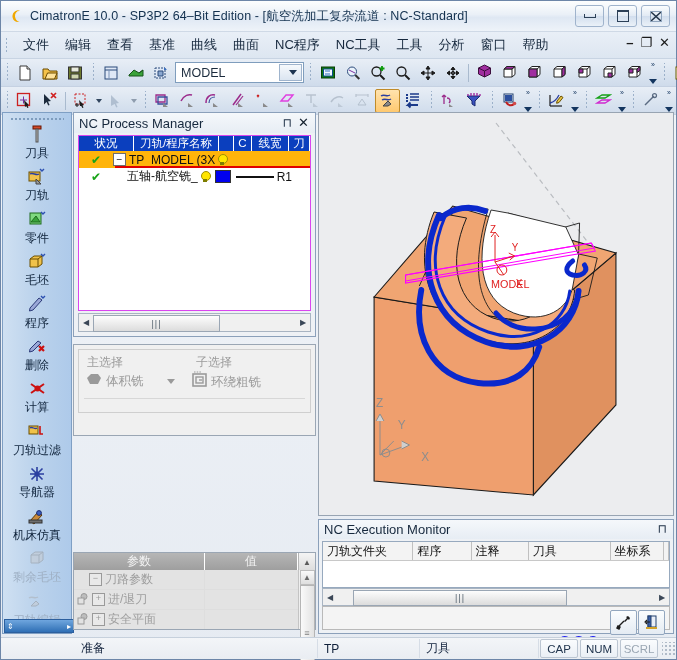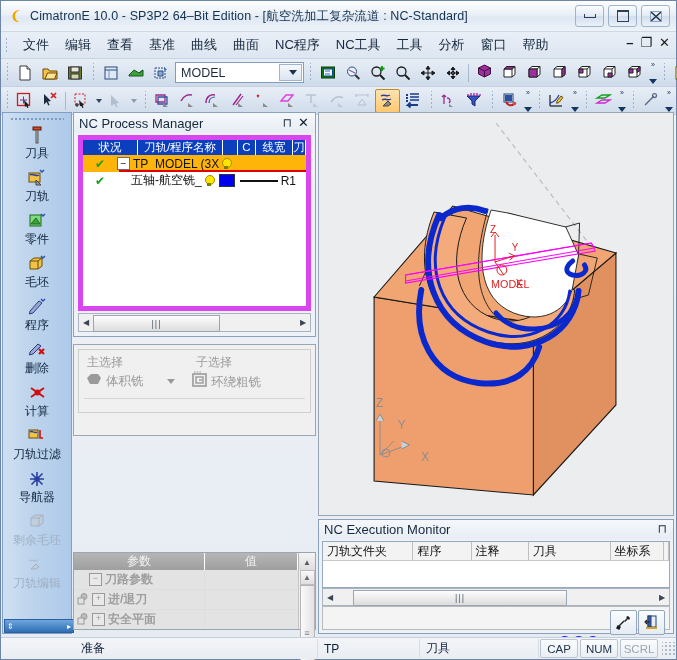--- a/index.html
+++ b/index.html
@@ -90,21 +90,21 @@
 
   
   .npm{position:absolute;left:72px;top:0;width:243px;height:225px;
     background:#eef1f5;border:1px solid #8ba0ba;box-sizing:border-box;}
   .npm-title{height:20px;display:flex;align-items:center;position:relative;
     background:linear-gradient(180deg,#f5f8fb,#e7edf4);padding-left:5px;}
   .npm-title b{font-weight:normal;font-size:13px;color:#16283d;}
   .npm-pin{position:absolute;right:23px;top:3px;font-size:12px;color:#1b2c42;}
   .npm-close{position:absolute;right:6px;top:2px;font-size:13px;color:#121e2c;font-weight:bold;}
   .tree{position:absolute;left:4px;top:22px;right:4px;bottom:25px;background:#fff;
-    border:5px solid #d946ef;overflow:hidden;}
+    border:1px solid #d946ef;overflow:hidden;}
   .tree-head{display:flex;height:15px;background:#0b3fbe;}
   .tree-head .th{color:#fff;font-size:11.5px;text-align:center;
     border-right:1px solid #fff;line-height:15px;overflow:hidden;white-space:nowrap;}
   .trow{height:17px;display:flex;align-items:center;position:relative;white-space:nowrap;}
   .trow.sel{background:#ffb40a;}
   .trow.sel:after{content:"";position:absolute;left:36px;right:0;bottom:0;height:2px;background:#e00000;}
   .chk{width:34px;text-align:center;color:#17a317;font-size:12px;line-height:12px;}
   .expander{width:11px;height:11px;border:1px solid #6d6d6d;background:#fff;
     display:inline-flex;align-items:center;justify-content:center;font-size:10px;
     line-height:9px;color:#111;margin-right:3px;}
@@ -149,21 +149,21 @@
   .pg-h2{flex:1;border-right:1px solid #fff;}
   .pg-h3{width:16px;display:flex;align-items:center;justify-content:center;
     background:linear-gradient(180deg,#f4f4f4,#dcdcdc);border-left:1px solid #b5b5b5;}
   .pg-body{position:absolute;left:0;top:17px;right:16px;bottom:0;overflow:hidden;}
   .prow{height:19px;display:flex;align-items:center;border-bottom:1px solid #dedede;}
   .pcell1{width:130px;display:flex;align-items:center;border-right:1px solid #dedede;height:100%;
     background:#e3e3e3;}
   .pcell2{flex:1;height:100%;background:#e3e3e3;display:flex;align-items:center;padding-left:3px;}
   .pnode{display:inline-block;width:11px;height:11px;border:1px solid #9a9a9a;background:#e9e9e9;
     color:#9a9a9a;font-size:9px;line-height:9px;text-align:center;margin-left:2px;}
-  .plabel{font-size:12px;color:#9e9e9e;margin-left:3px;white-space:nowrap;font-weight:bold;}
+  .plabel{font-size:12px;color:#9e9e9e;margin-left:3px;white-space:nowrap;}
   .picoc{width:13px;height:13px;margin-left:3px;display:inline-block;position:relative;}
   .pg-scroll{position:absolute;right:0;top:17px;width:16px;bottom:0;background:#efefef;
     border-left:1px solid #c4c4c4;display:flex;flex-direction:column;align-items:center;}
   .pg-scroll .sb-arrow{width:15px;height:15px;display:flex;align-items:center;justify-content:center;
     font-size:8px;color:#6b6b6b;background:linear-gradient(180deg,#fafafa,#dedede);
     border:1px solid #bdbdbd;box-sizing:border-box;}
   .pg-scroll .sb-track{flex:1;width:15px;background:#f3f3f3;position:relative;}
   .pg-scroll .sb-thumb{position:absolute;left:0;top:0;width:15px;height:95px;
     background:linear-gradient(90deg,#fafafa,#e2e2e2);border:1px solid #b5b5b5;box-sizing:border-box;
     display:flex;align-items:center;justify-content:center;color:#7d7d7d;font-size:9px;}
@@ -686,20 +686,30 @@
           <svg width="20" height="18" viewBox="0 0 20 18">
               <g stroke="#2b3fa0" stroke-width="1.6">
                 <path d="M10 2v14M3 9h14M4.5 3.5l11 11M15.5 3.5l-11 11"></path>
               </g>
               <circle cx="10" cy="9" r="2.6" fill="#2b3fa0"></circle>
             </svg>
         </span>
         <span class="rail-lbl">导航器</span>
       </div>
 
+      <div class="railitem">
+        <span class="rail-ico">
+          <svg width="20" height="18" viewBox="0 0 20 18">
+              <path d="M3 13l8-9 4 3-8 9z" fill="#c98a3a" stroke="#5e3700"></path>
+              <rect x="2" y="12" width="13" height="3" fill="#6e6e6e" stroke="#333"></rect>
+              <circle cx="12" cy="5" r="2.4" fill="#3a5fc0" stroke="#1b2a70"></circle>
+            </svg>
+        </span>
+        <span class="rail-lbl">机床仿真</span>
+      </div>
 
       <div class="railitem disabled">
         <span class="rail-ico">
           <svg width="19" height="18" viewBox="0 0 19 18">
               <path d="M3 5l4-3h8v8l-4 3H3z" fill="#c9c9c9" stroke="#8a8a8a"></path>
               <path d="M3 5h8v8M11 5l4-3" stroke="#8a8a8a" fill="none"></path>
             </svg>
         </span>
         <span class="rail-lbl">剩余毛坯</span>
       </div>

